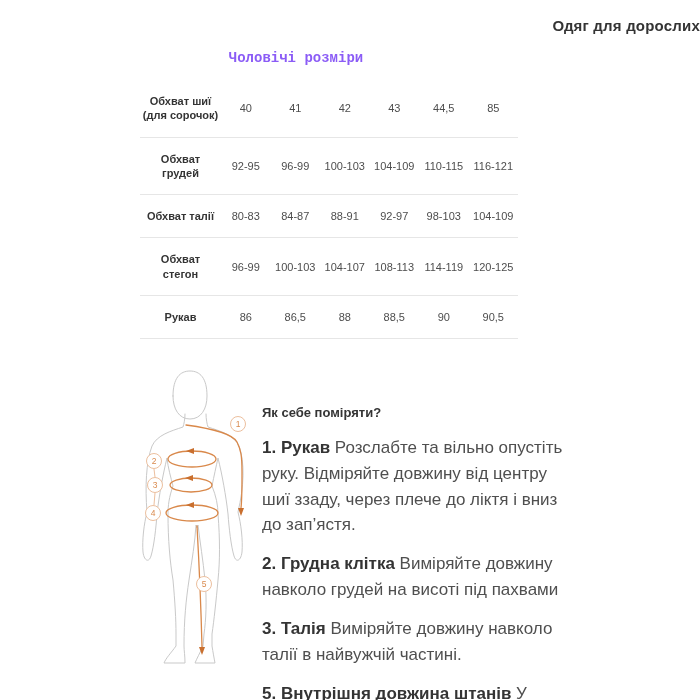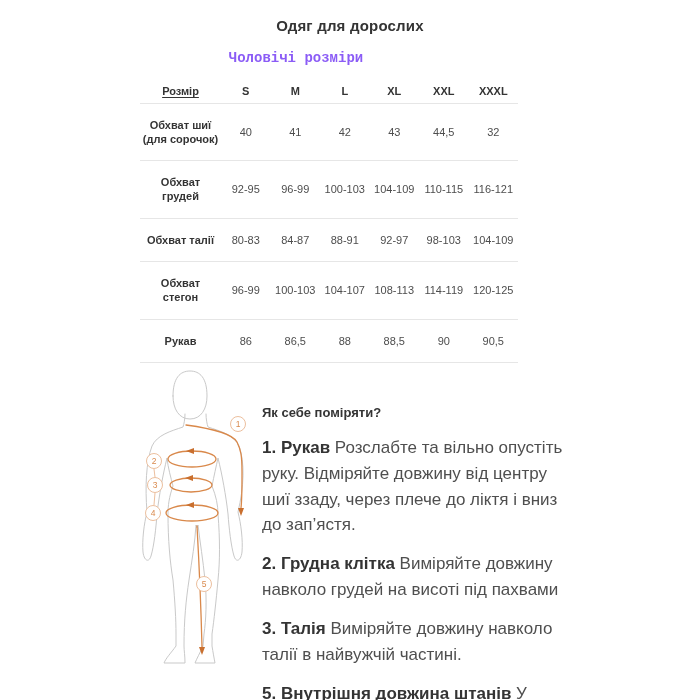--- a/index.html
+++ b/index.html
@@ -1,20 +1,20 @@
 <!DOCTYPE html>
 <html lang="uk"><head>
 <meta charset="utf-8">
 <style>
   * { margin:0; padding:0; box-sizing:border-box; }
   html,body { width:700px; height:700px; background:#ffffff;
               font-family:"Liberation Sans", sans-serif; color:#3c3c3c; }
   .page { position:relative; width:700px; height:700px; background:#fff; overflow:hidden; }
 
-  .title    { position:absolute; top:17px; left:0; width:700px; text-align:center;
+  .title    { position:absolute; top:17px; left:0; width:700px; text-align:right;
               font-size:15px; font-weight:700; color:#343434; letter-spacing:.2px; }
   .subtitle { position:absolute; top:50px; left:0; width:592px; text-align:center;
               font-size:14px; font-weight:700; color:#8b5cf6;font-family:Liberation Mono, monospace; }
 
   table.sizes { position:absolute; left:140px; top:80px; width:378px;
                 border-collapse:collapse; table-layout:fixed; }
   table.sizes col.lab { width:81px; }
   table.sizes col.val { width:49.5px; }
   table.sizes tr { border-bottom:1px solid #e6e6e6; }
   table.sizes th, table.sizes td { vertical-align:middle; text-align:center; font-size:11px; }
@@ -47,38 +47,29 @@
     <colgroup>
         <col class="lab">
         <col class="val">
         <col class="val">
         <col class="val">
         <col class="val">
         <col class="val">
         <col class="val">
       </colgroup>
     <tbody>
-        <tr class="h-header">
-      <th class="corner"><span>Розмір</span></th>
-      <th class="size-h">S</th>
-      <th class="size-h">M</th>
-      <th class="size-h">L</th>
-      <th class="size-h">XL</th>
-      <th class="size-h">XXL</th>
-      <th class="size-h">XXXL</th>
-    </tr>
     <tr class="r0">
       <th class="rowlab">Обхват шиї
 (для сорочок)</th>
       <td class="val">40</td>
       <td class="val">41</td>
       <td class="val">42</td>
       <td class="val">43</td>
       <td class="val">44,5</td>
-      <td class="val">32</td>
+      <td class="val">85</td>
     </tr>
     <tr class="r1">
       <th class="rowlab">Обхват
 грудей</th>
       <td class="val">92-95</td>
       <td class="val">96-99</td>
       <td class="val">100-103</td>
       <td class="val">104-109</td>
       <td class="val">110-115</td>
       <td class="val">116-121</td>

